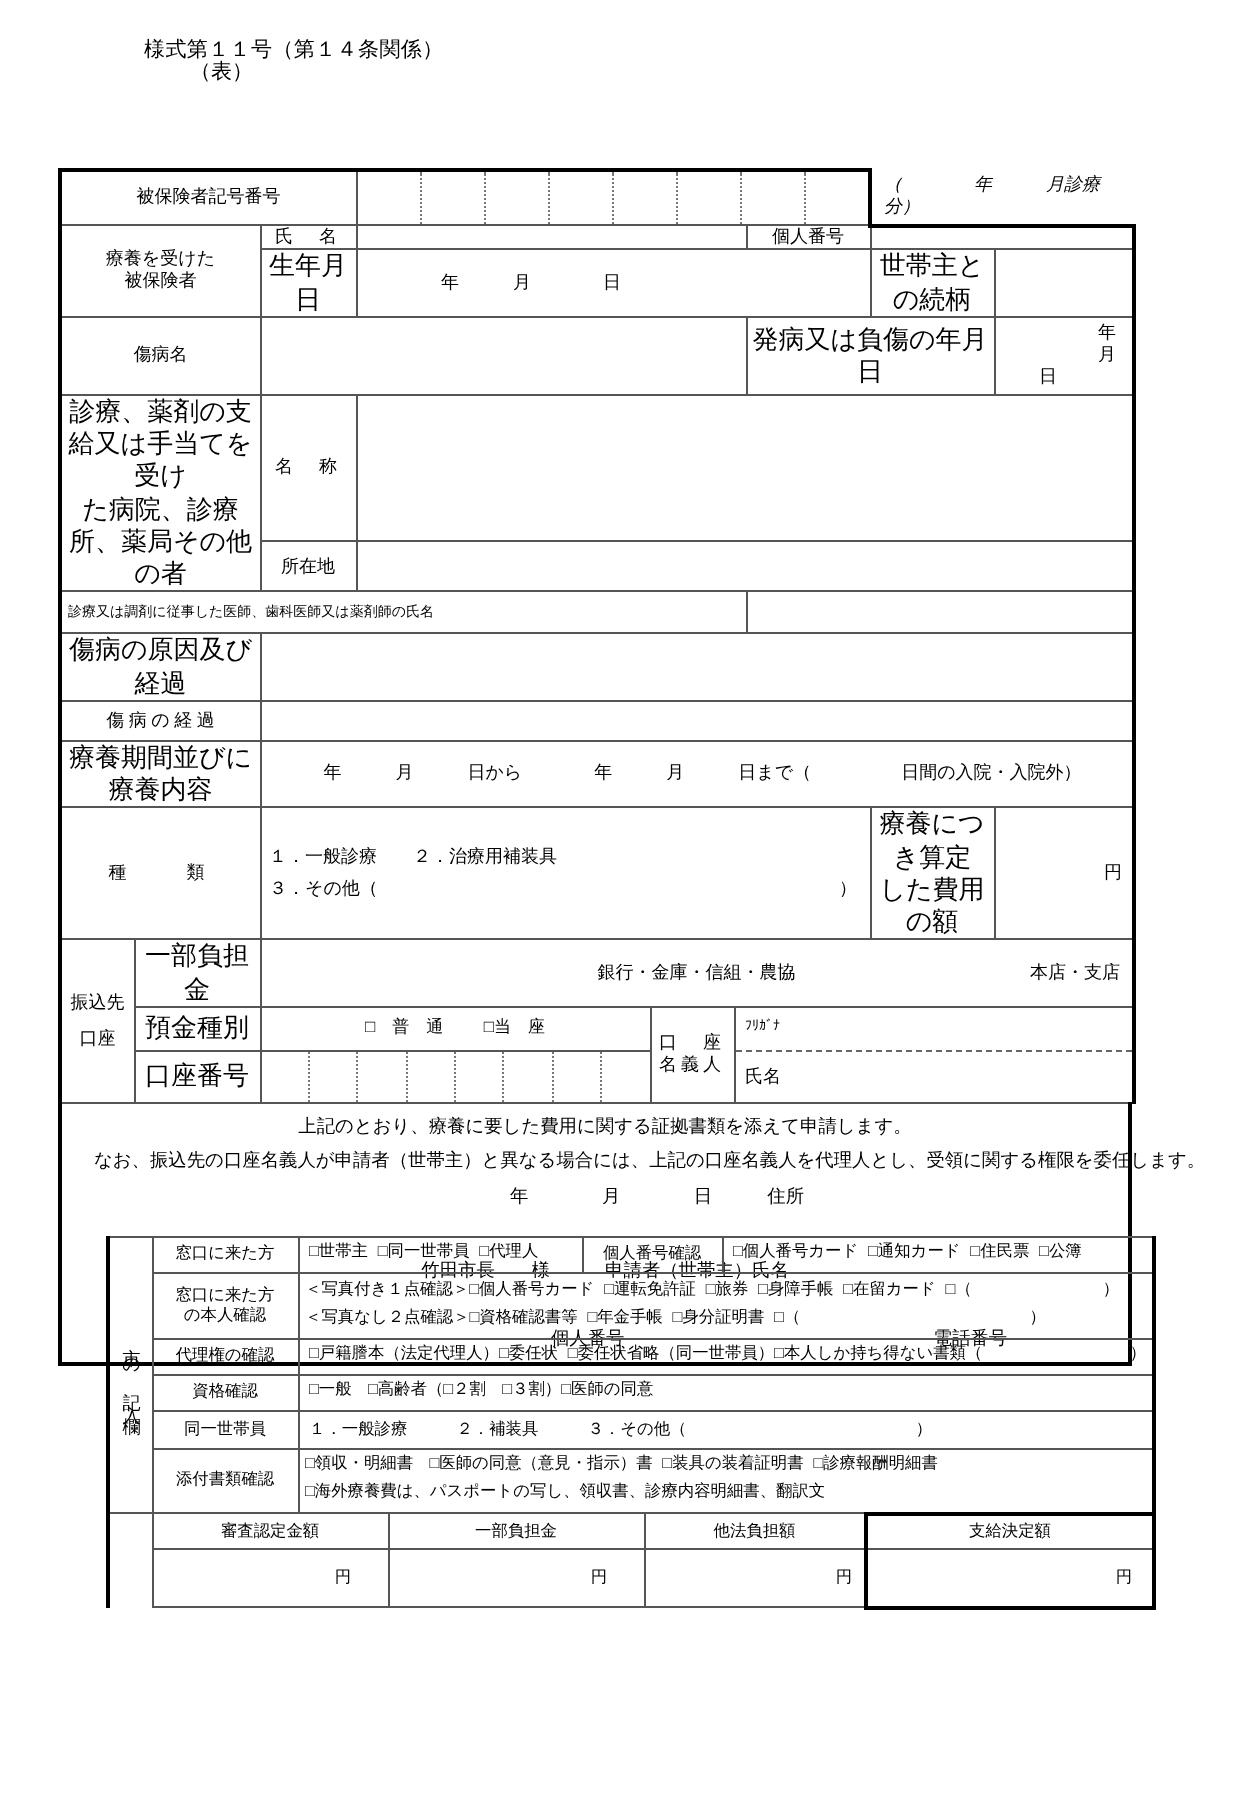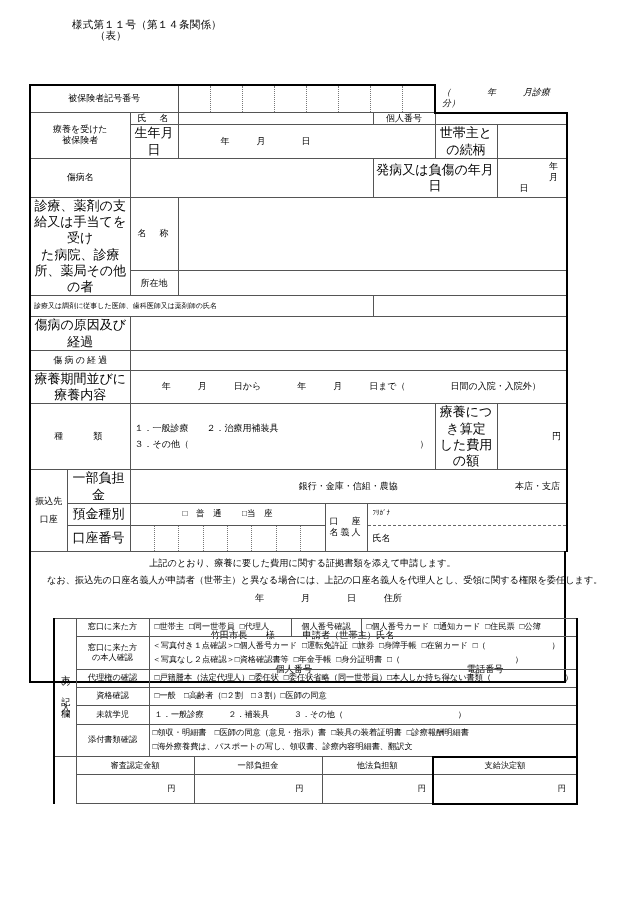--- a/index.html
+++ b/index.html
@@ -346,21 +346,21 @@
         <td style="height:17px">代理権の確認</td>
         <td colspan="3" class="br lft chk">□戸籍謄本（法定代理人）□委任状 □委任状省略（同一世帯員）□本人しか持ち得ない書類（　　　　　　　　　）</td>
       </tr>
 
       <tr>
         <td style="height:17px">資格確認</td>
         <td colspan="3" class="br lft chk">□一般　□高齢者（□２割　□３割）□医師の同意</td>
       </tr>
 
       <tr>
-        <td style="height:18px">未就学児</td>
+        <td style="height:18px">同一世帯員</td>
         <td colspan="3" class="br lft">１．一般診療　　　２．補装具　　　３．その他（　　　　　　　　　　　　　　）</td>
       </tr>
 
       <tr>
         <td style="height:30px">添付書類確認</td>
         <td colspan="3" class="br lft chk two-line" style="padding:1px 3px">
           <div>□領収・明細書　□医師の同意（意見・指示）書 □装具の装着証明書 □診療報酬明細書</div>
           <div>□海外療養費は、パスポートの写し、領収書、診療内容明細書、翻訳文</div>
         </td>
       </tr>

